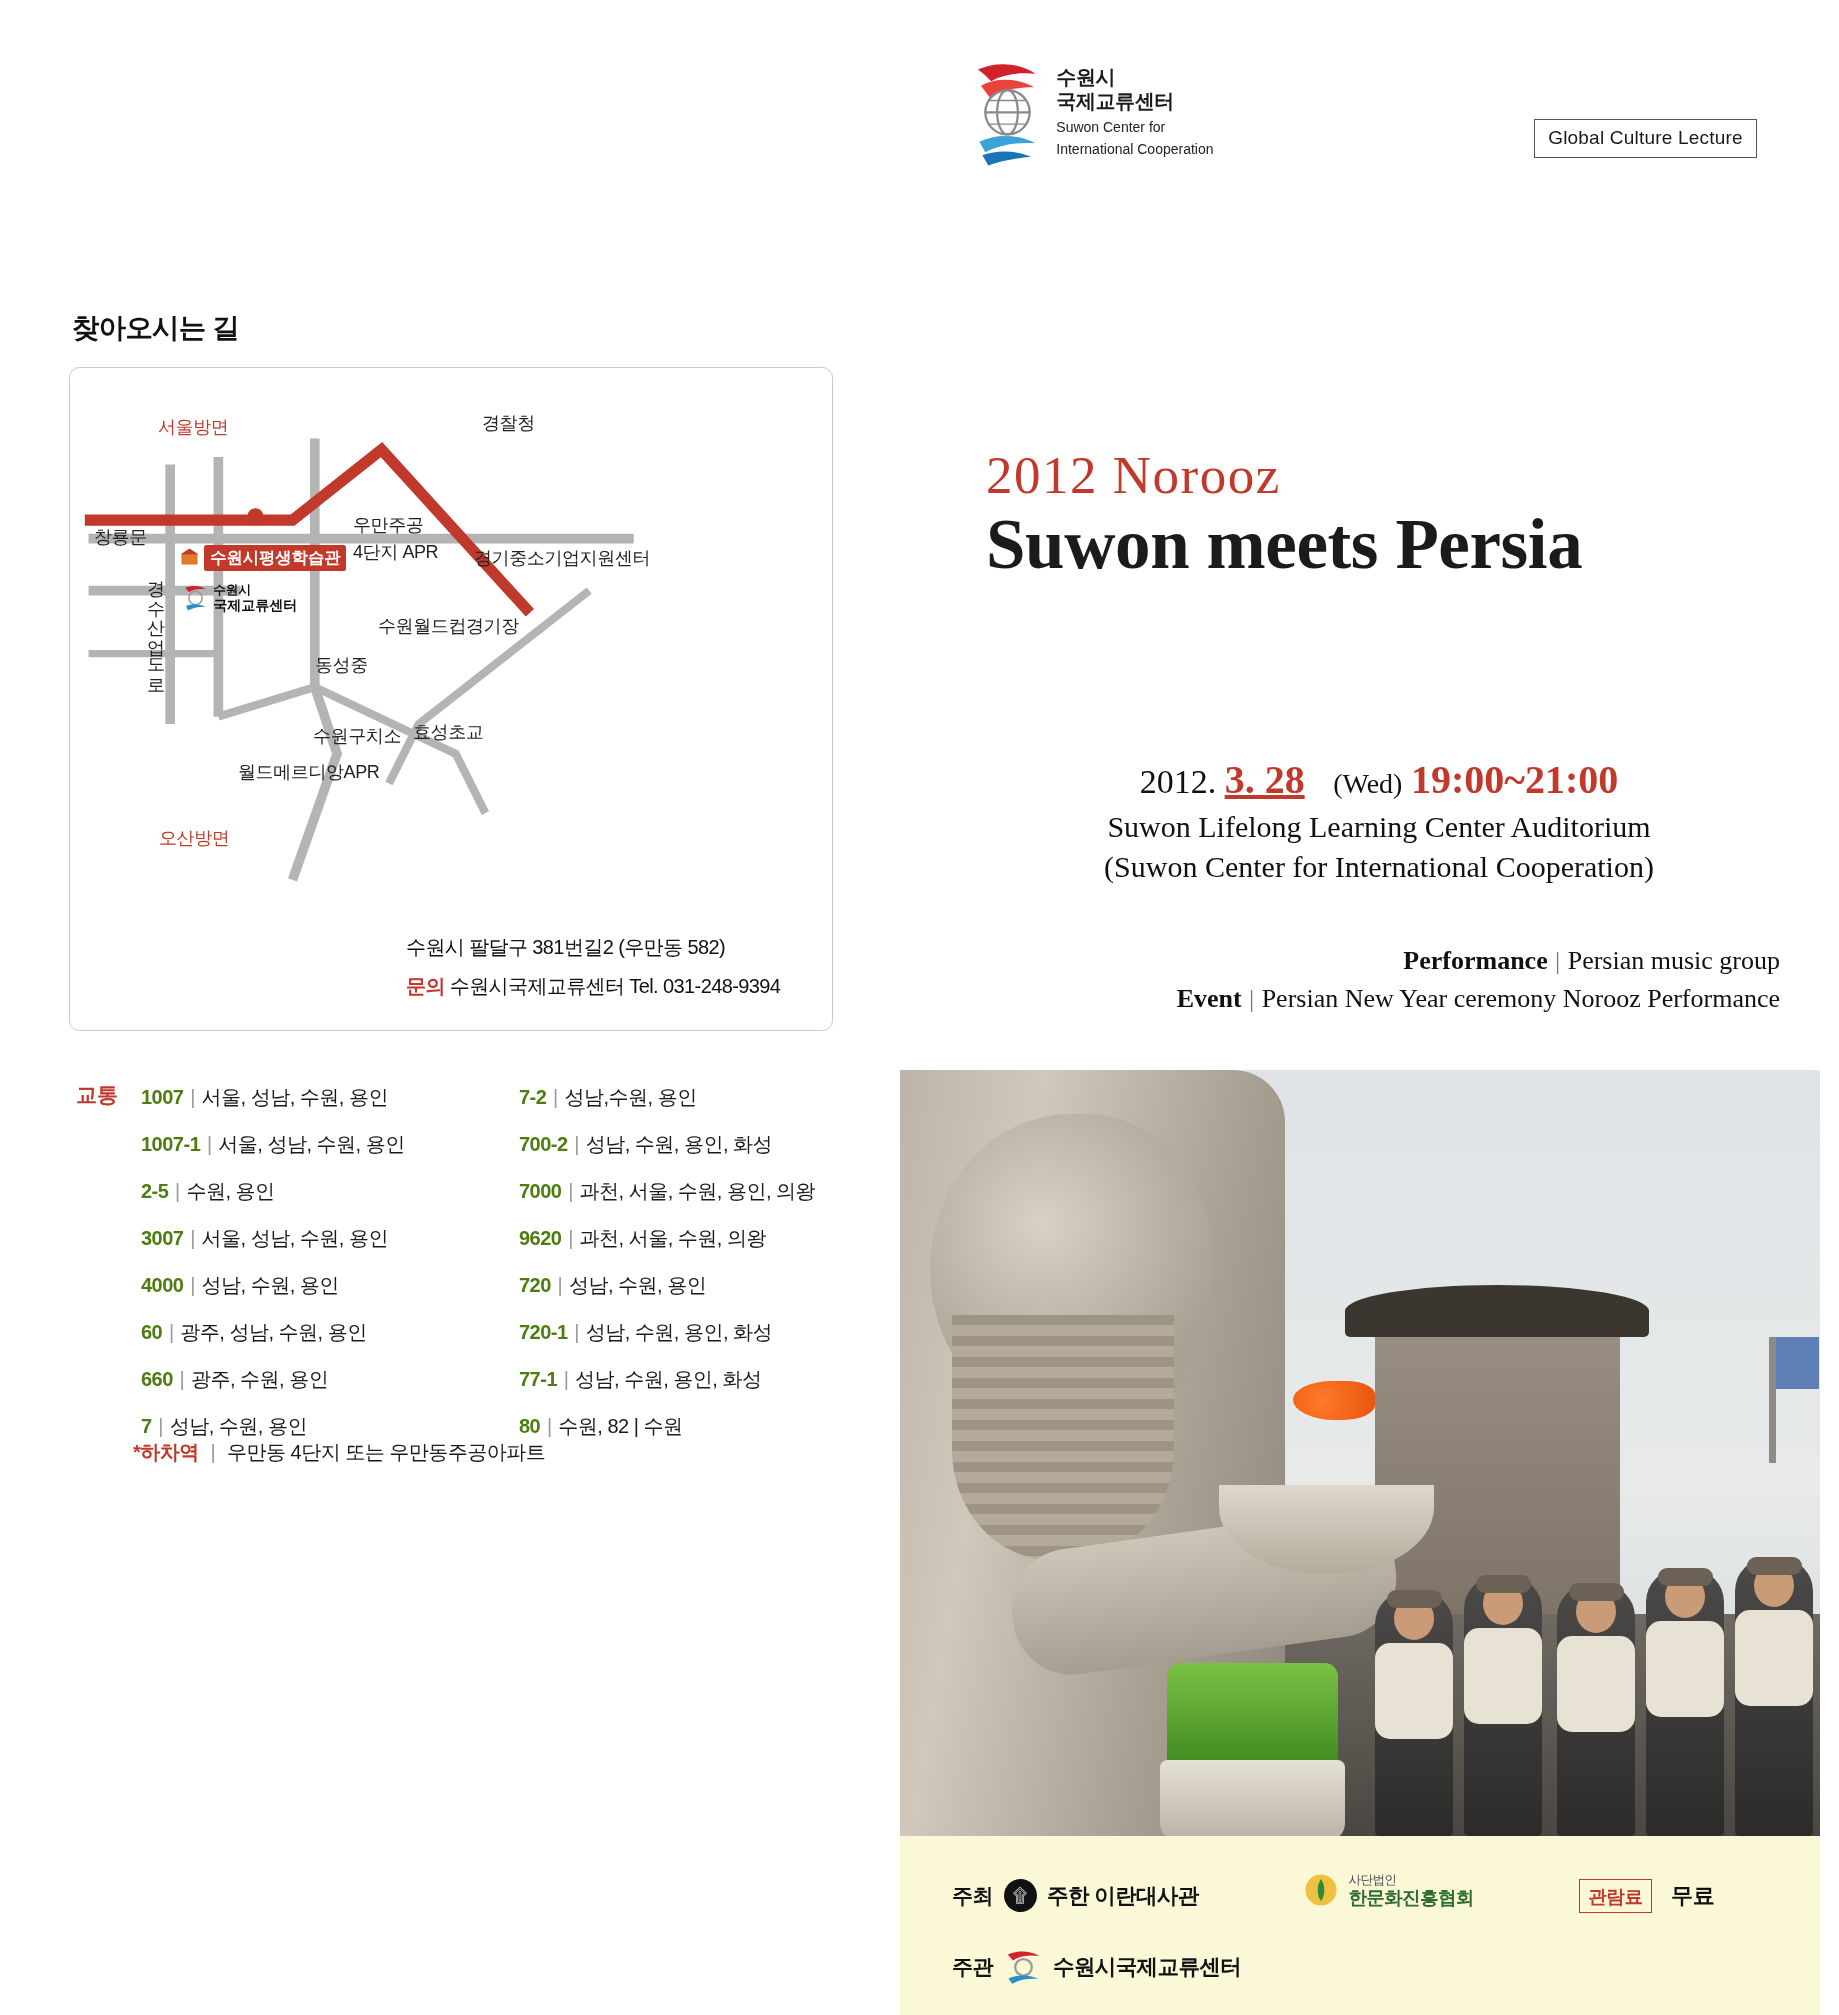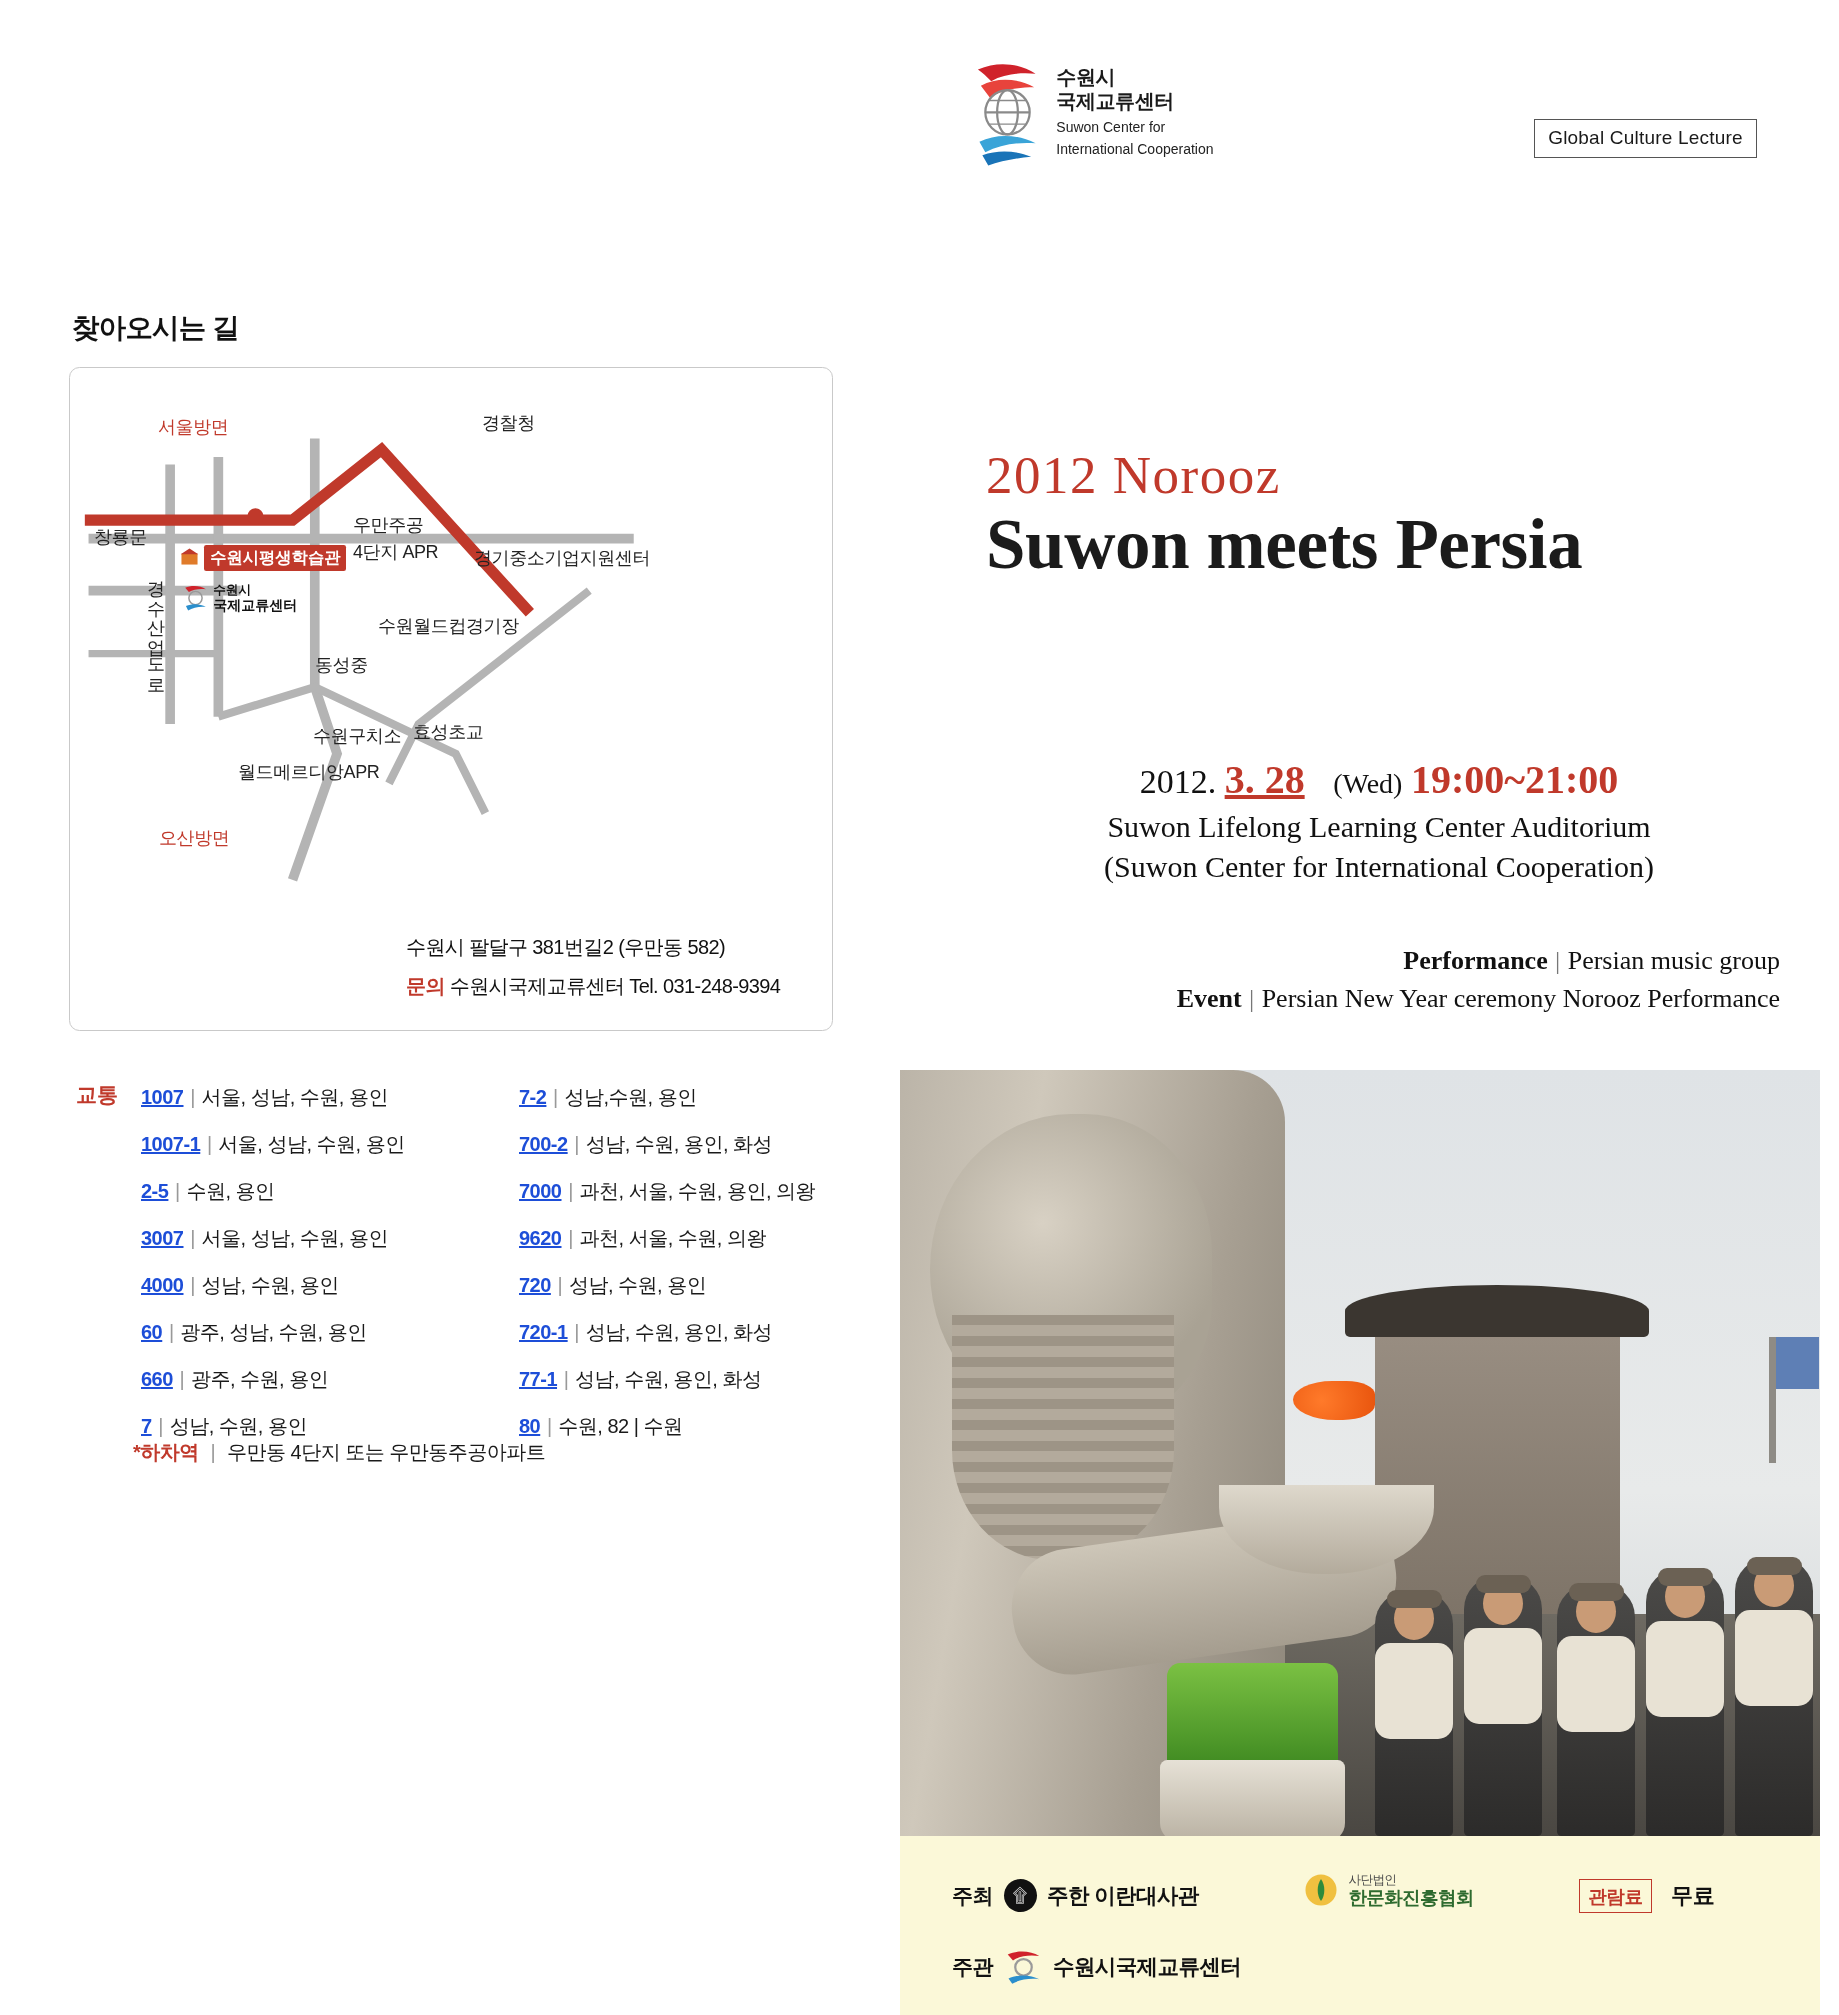--- a/index.html
+++ b/index.html
@@ -55,21 +55,21 @@
   }
 
   
   .bus-label {
     position:absolute; left:76px; top:1081px;
     color:#c0392b; font-size:21px; font-weight:bold;
   }
   .bus-grid { position:absolute; left:141px; top:1074px; width:705px; }
   .bus-grid2 { position:absolute; left:519px; top:1074px; width:415px; }
   .bus-row { height:47px; display:flex; align-items:center; font-size:20px; color:#1a1a1a; letter-spacing:-0.5px;}
-  .bus-no { font-weight:bold; color:#1d4ed8;text-decoration:underline; }
+  .bus-no { font-weight:bold; color:#4d7c0f; }
   .bus-sep { color:#999; margin:0 6.7px; font-weight:normal; }
   .bus-note {
     position:absolute; left:133px; top:1439px; font-size:20px; color:#1a1a1a; letter-spacing:-0.5px;
   }
   .bus-note b { color:#c0392b; }
 
   
   .rt-sub {
     position:absolute; left:986px; top:319px; width:786px;
     font-size:24.5px; line-height:1.38; color:#1a1a1a; letter-spacing:-0.2px;

